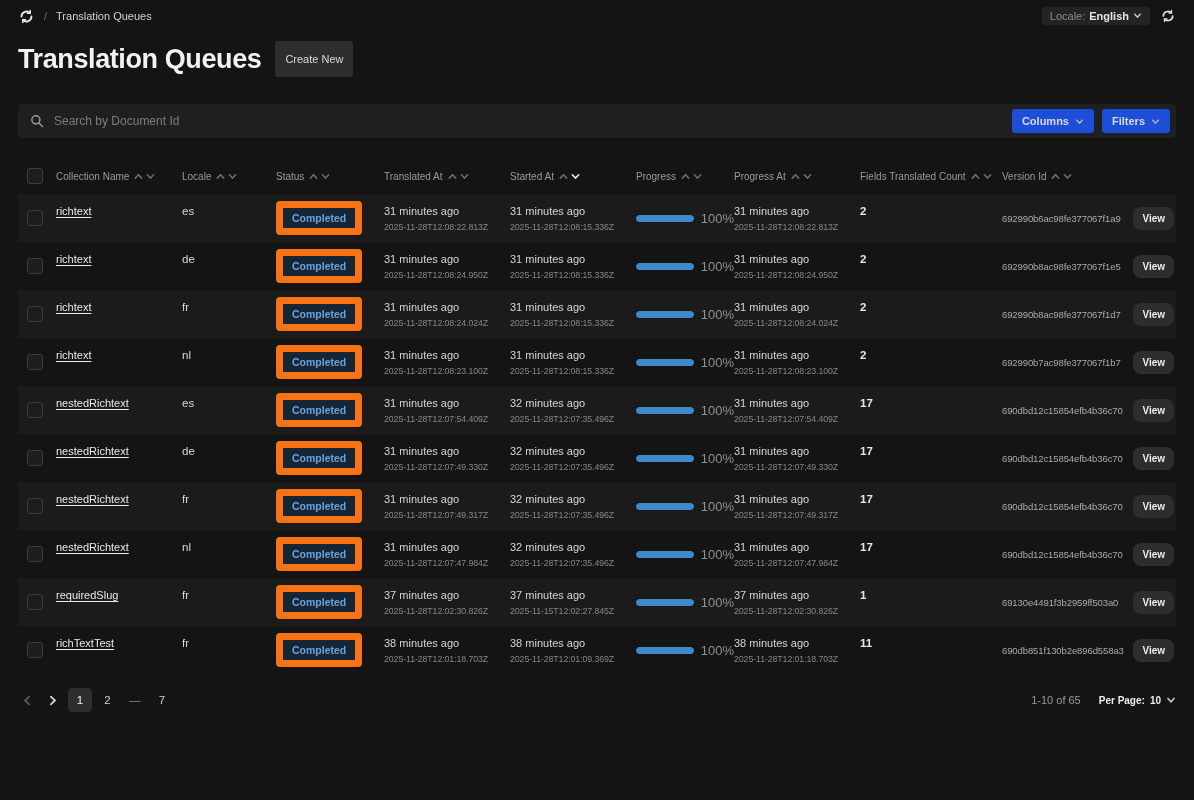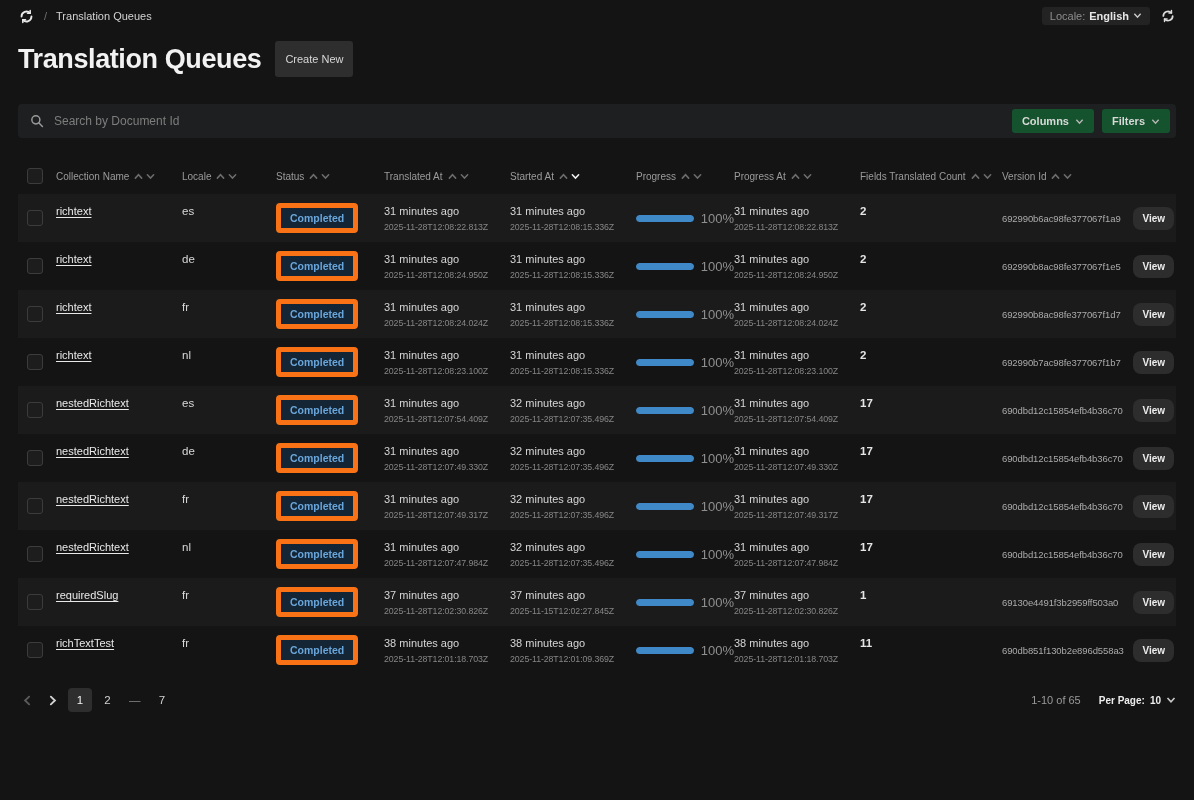--- a/index.html
+++ b/index.html
@@ -31,21 +31,21 @@
   .create-btn { background:#2e2e2e; color:#d8d8d8; font-size:11px; padding:12px 10px;
     border-radius:3px; cursor:pointer; }
 
   
   .controls-row { margin-top:27px; display:flex; align-items:center; background:#1d1f20;
     border-radius:4px; height:34px; padding:0 6px 0 12px; }
   .search-icon { color:#9a9a9a; display:flex; margin-right:10px; }
   .search-input { flex:1; background:transparent; border:none; outline:none; color:#8b5cf6;
     font-size:12px; font-family:inherit; }
   .search-input::placeholder { color:#7d7d7d; }
-  .ctrl-btn { display:flex; align-items:center; gap:6px; background:#14532d; color:#d9d9d9;
+  .ctrl-btn { display:flex; align-items:center; gap:6px; background:#1d4ed8; color:#d9d9d9;
     font-size:11px; font-weight:bold; border-radius:3px; padding:6px 10px; margin-left:8px; cursor:pointer; }
   .ctrl-btn .chev { color:#b5b5b5; display:flex; }
 
   
   .table { margin-top:23px; }
   .trow { display:grid;
     grid-template-columns:38px 126px 94px 108px 126px 126px 98px 126px 142px 1fr 52px;
     align-items:center; min-height:48px; }
   .thead { min-height:30px; margin-bottom:3px; }
   .th { display:flex; align-items:center; gap:5px; color:#9b9b9b; font-size:10px;
@@ -55,21 +55,21 @@
   .sorter.active { color:#f0f0f0; }
   .checkbox { width:16px; height:16px; border:1px solid #3c3c3c; border-radius:3px;
     background:#1d1d1d; display:inline-block; cursor:pointer; }
   .cell-check { display:flex; align-items:center; padding-left:9px; }
 
   .trow.striped { background:#1b1b1c; }
   .link { color:#e9e9e9; font-size:11px; text-decoration:underline; text-underline-offset:2px; cursor:pointer; }
   .plain { color:#d9d9d9; font-size:11.5px; }
   .first-line { transform:translateY(-7px); }
   .badge { display:inline-block; background:var(--badge_bg,#142536); color:var(--badge_text,#6aa5d9);
-    border:5px solid #f97316; font-size:10.5px; font-weight:bold; padding:4px 9px; border-radius:4px; }
+    border:7px solid #f97316; font-size:10.5px; font-weight:bold; padding:4px 9px; border-radius:4px; }
   .twolines { display:flex; flex-direction:column; gap:5px; }
   .rel { color:#d6d6d6; font-size:11px; }
   .iso { color:#868686; font-size:8.8px; letter-spacing:-0.1px; white-space:nowrap; }
   .progress { display:flex; align-items:center; gap:7px; }
   .bar-track { width:62px; height:7px; border-radius:4px; background:#27292b; overflow:hidden; }
   .bar-fill { height:100%; border-radius:4px; background:var(--progress_fill,#4089c9); }
   .pct { color:#8f8f8f; font-size:13px; }
   .count { color:#e6e6e6; font-size:11.5px; font-weight:bold; }
   .version { color:#ababab; font-size:9.5px; letter-spacing:-0.1px; white-space:nowrap; overflow:hidden; }
   .view-btn { background:#2d2d2d; color:#ececec; font-size:10px; font-weight:bold;

